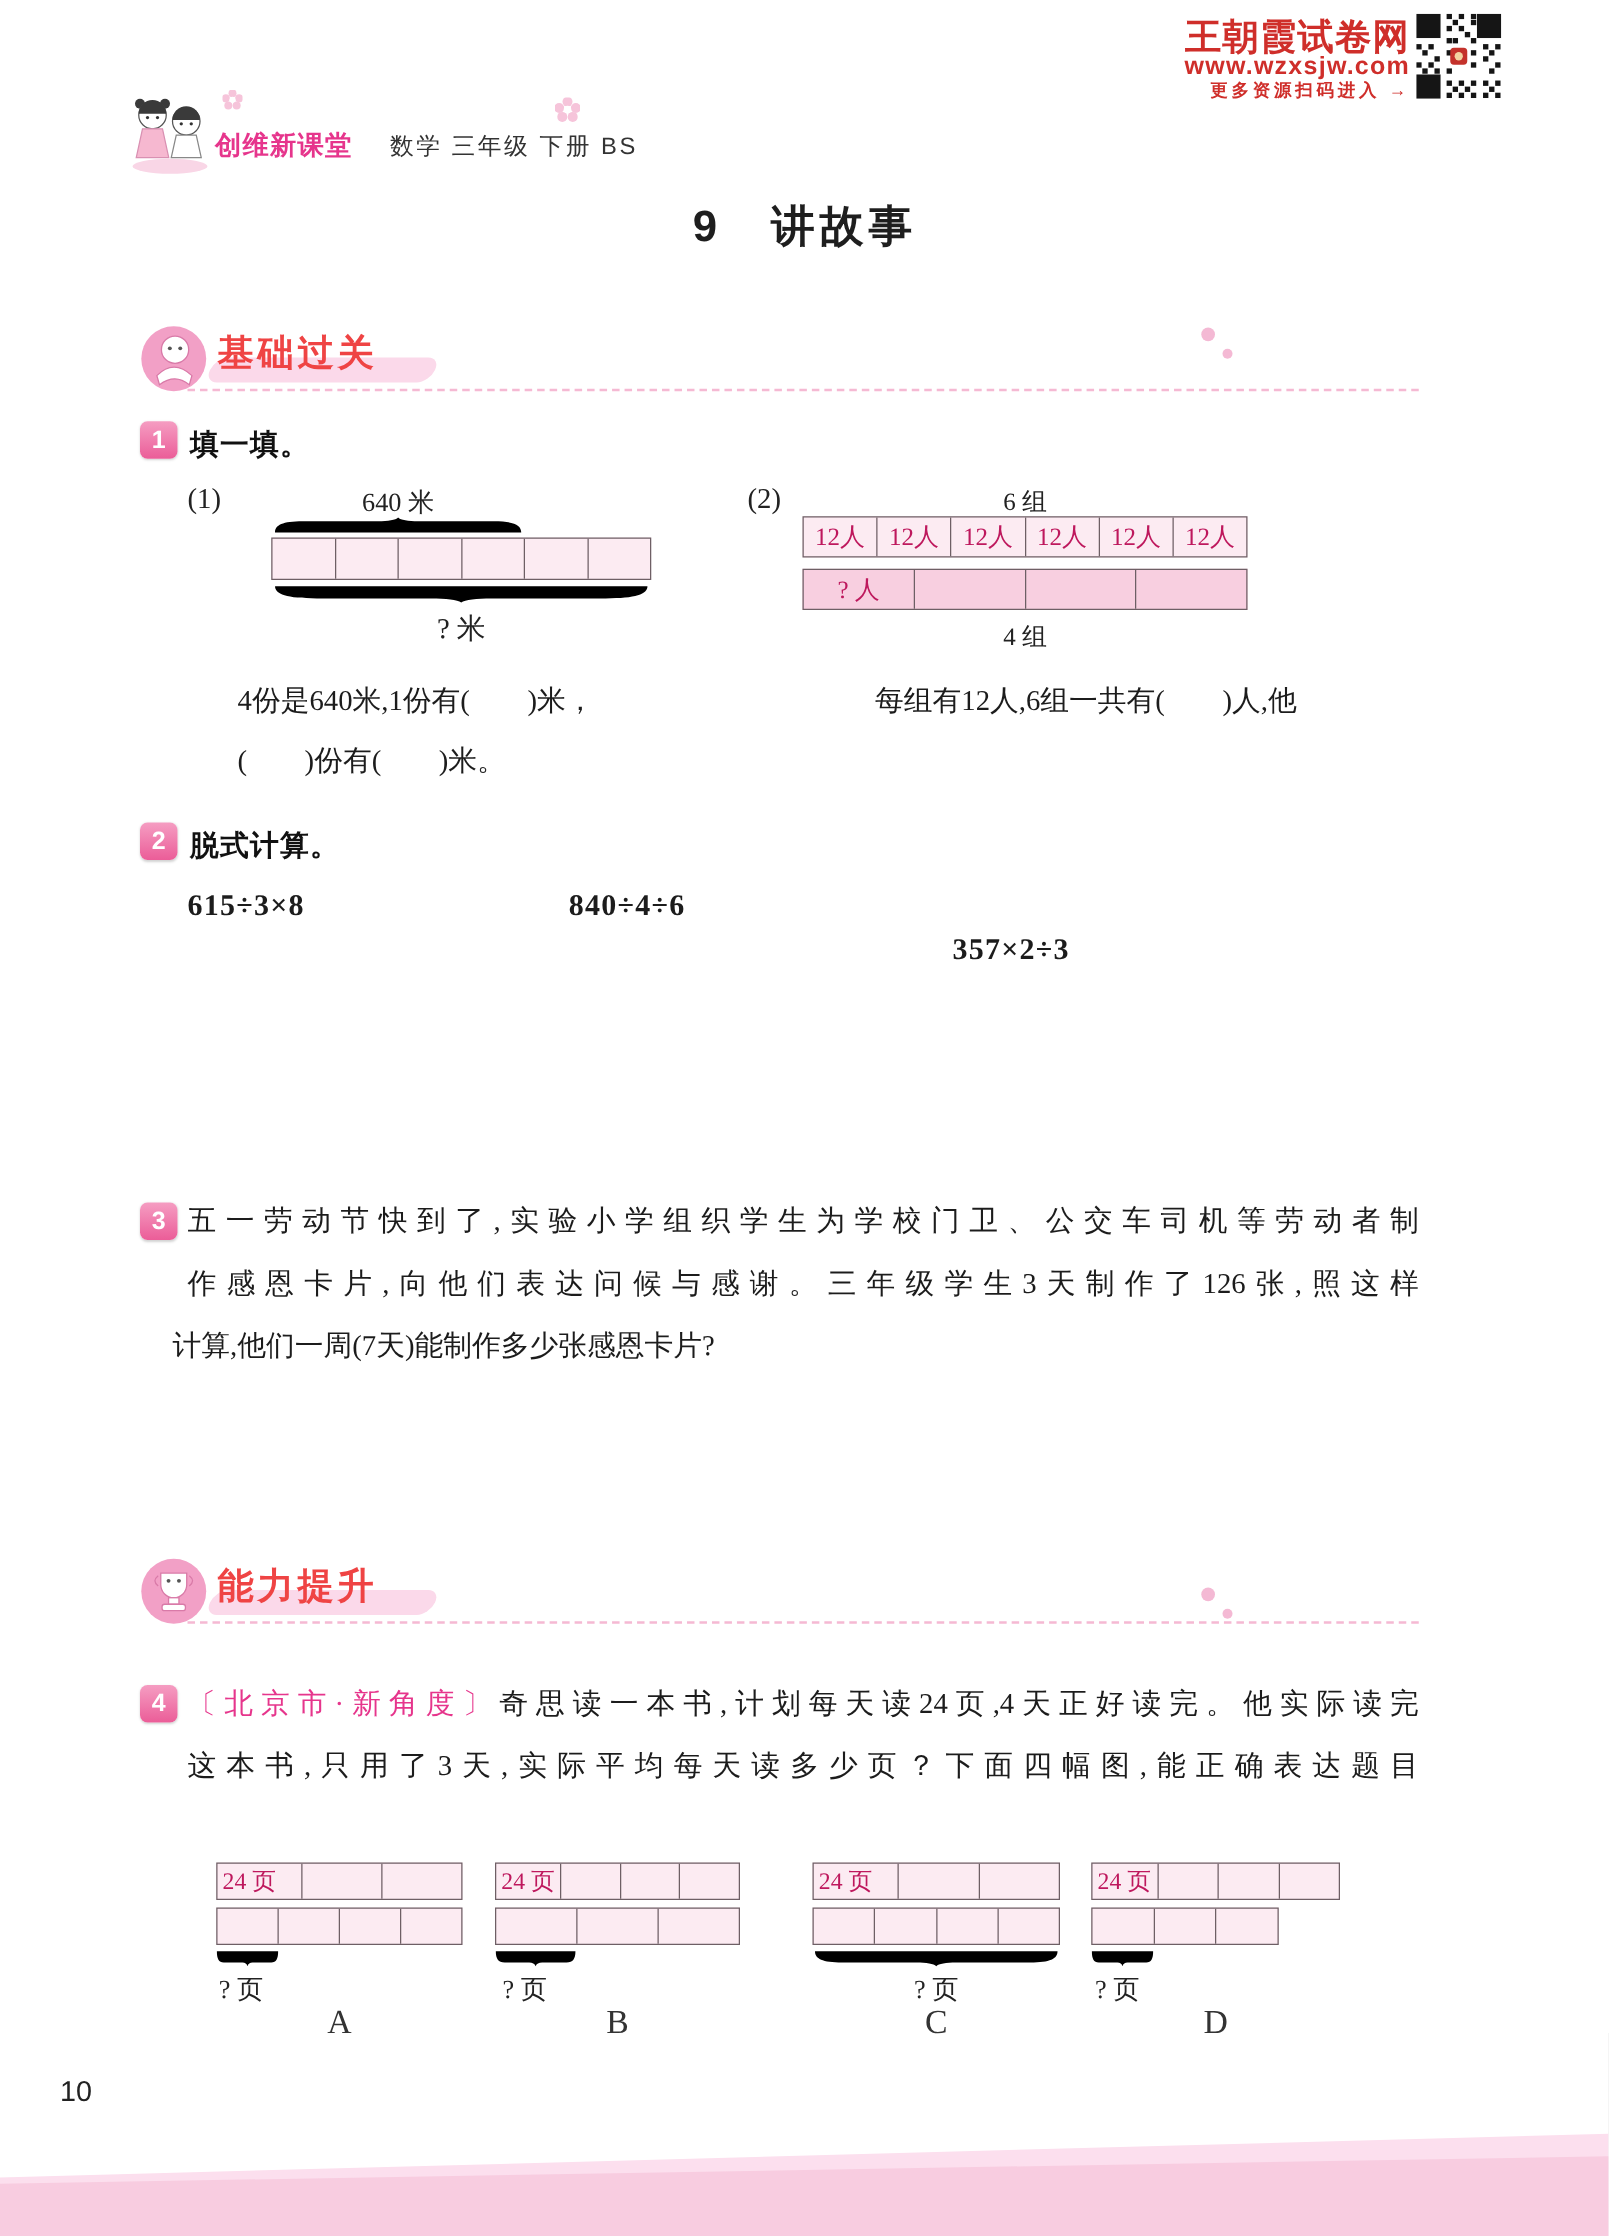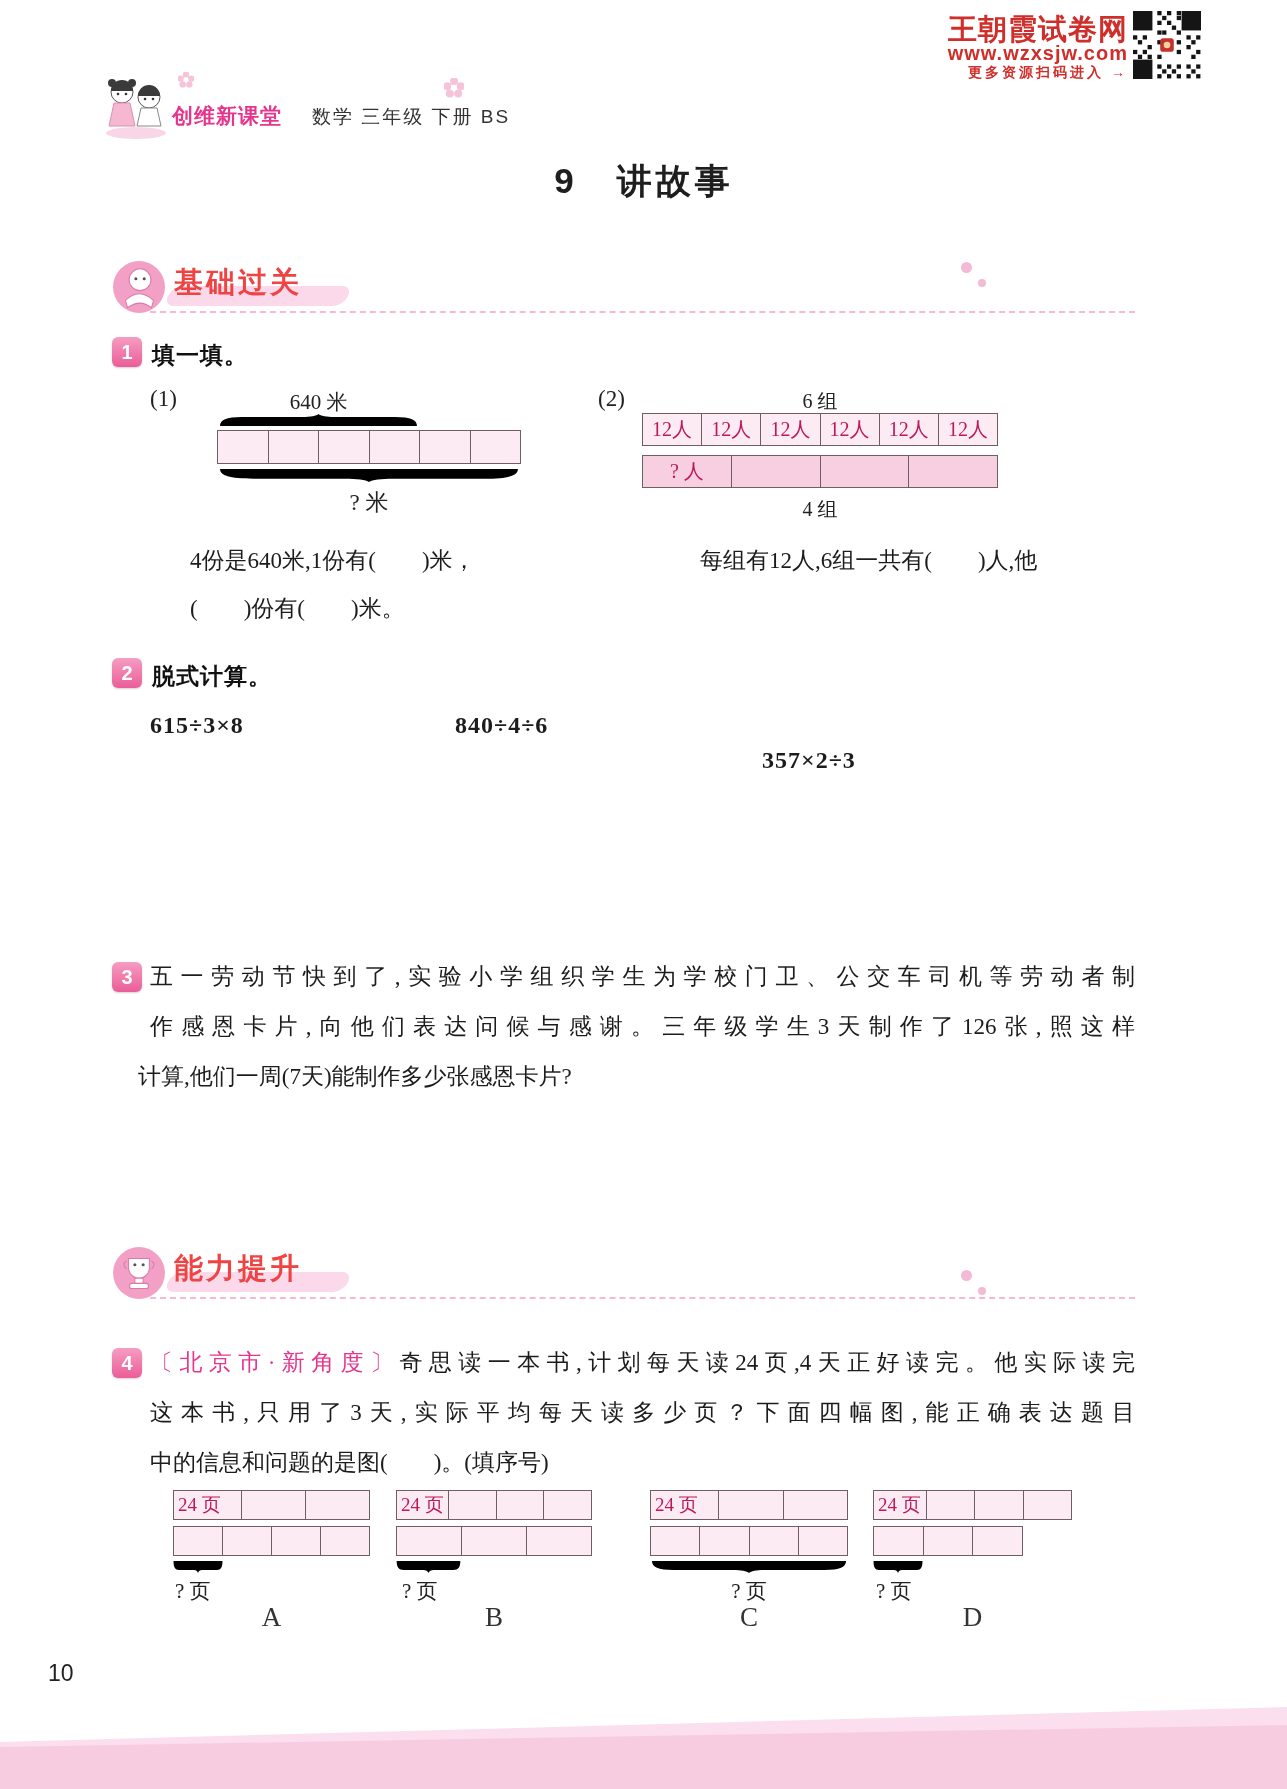--- a/index.html
+++ b/index.html
@@ -246,21 +246,20 @@
     <rect x="17" y="36" width="18" height="5" rx="2" fill="#fff" stroke="#d97aa8"></rect>
   </svg>
   <div class="abs sec-label" style="left:174px;top:1249px;">能力提升</div>
   <div class="abs dashline" style="left:150px;top:1297px;width:985px;"></div>
   <div class="abs dot" style="left:961px;top:1270px;width:11px;height:11px;"></div>
   <div class="abs dot" style="left:978px;top:1287px;width:8px;height:8px;"></div>
 
   <div class="abs badge" style="left:112px;top:1348px;">4</div>
   <div class="abs ptext jline" style="left:150px;top:1338px;"><span class="pinktag">〔北京市·新角度〕</span><span>奇思读一本书,计划每天读24页,4天正好读完。他实际读完</span></div>
   <div class="abs ptext jline" style="left:150px;top:1388px;">这本书,只用了3天,实际平均每天读多少页？下面四幅图,能正确表达题目</div>
-  <div class="abs ptext" style="left:150px;top:1438px;">中的信息和问题的是图(　　)。(填序号)</div>
 
   <div class="cellrow leftlab" style="left:173px;top:1490px;width:197px;height:30px;">
     <div style="font-size:19px;">24 页</div>
     <div></div>
       <div></div>
   </div>
   <div class="cellrow" style="left:173px;top:1526px;width:197px;height:30px;">
     <div></div>
       <div></div>
     <div></div>

